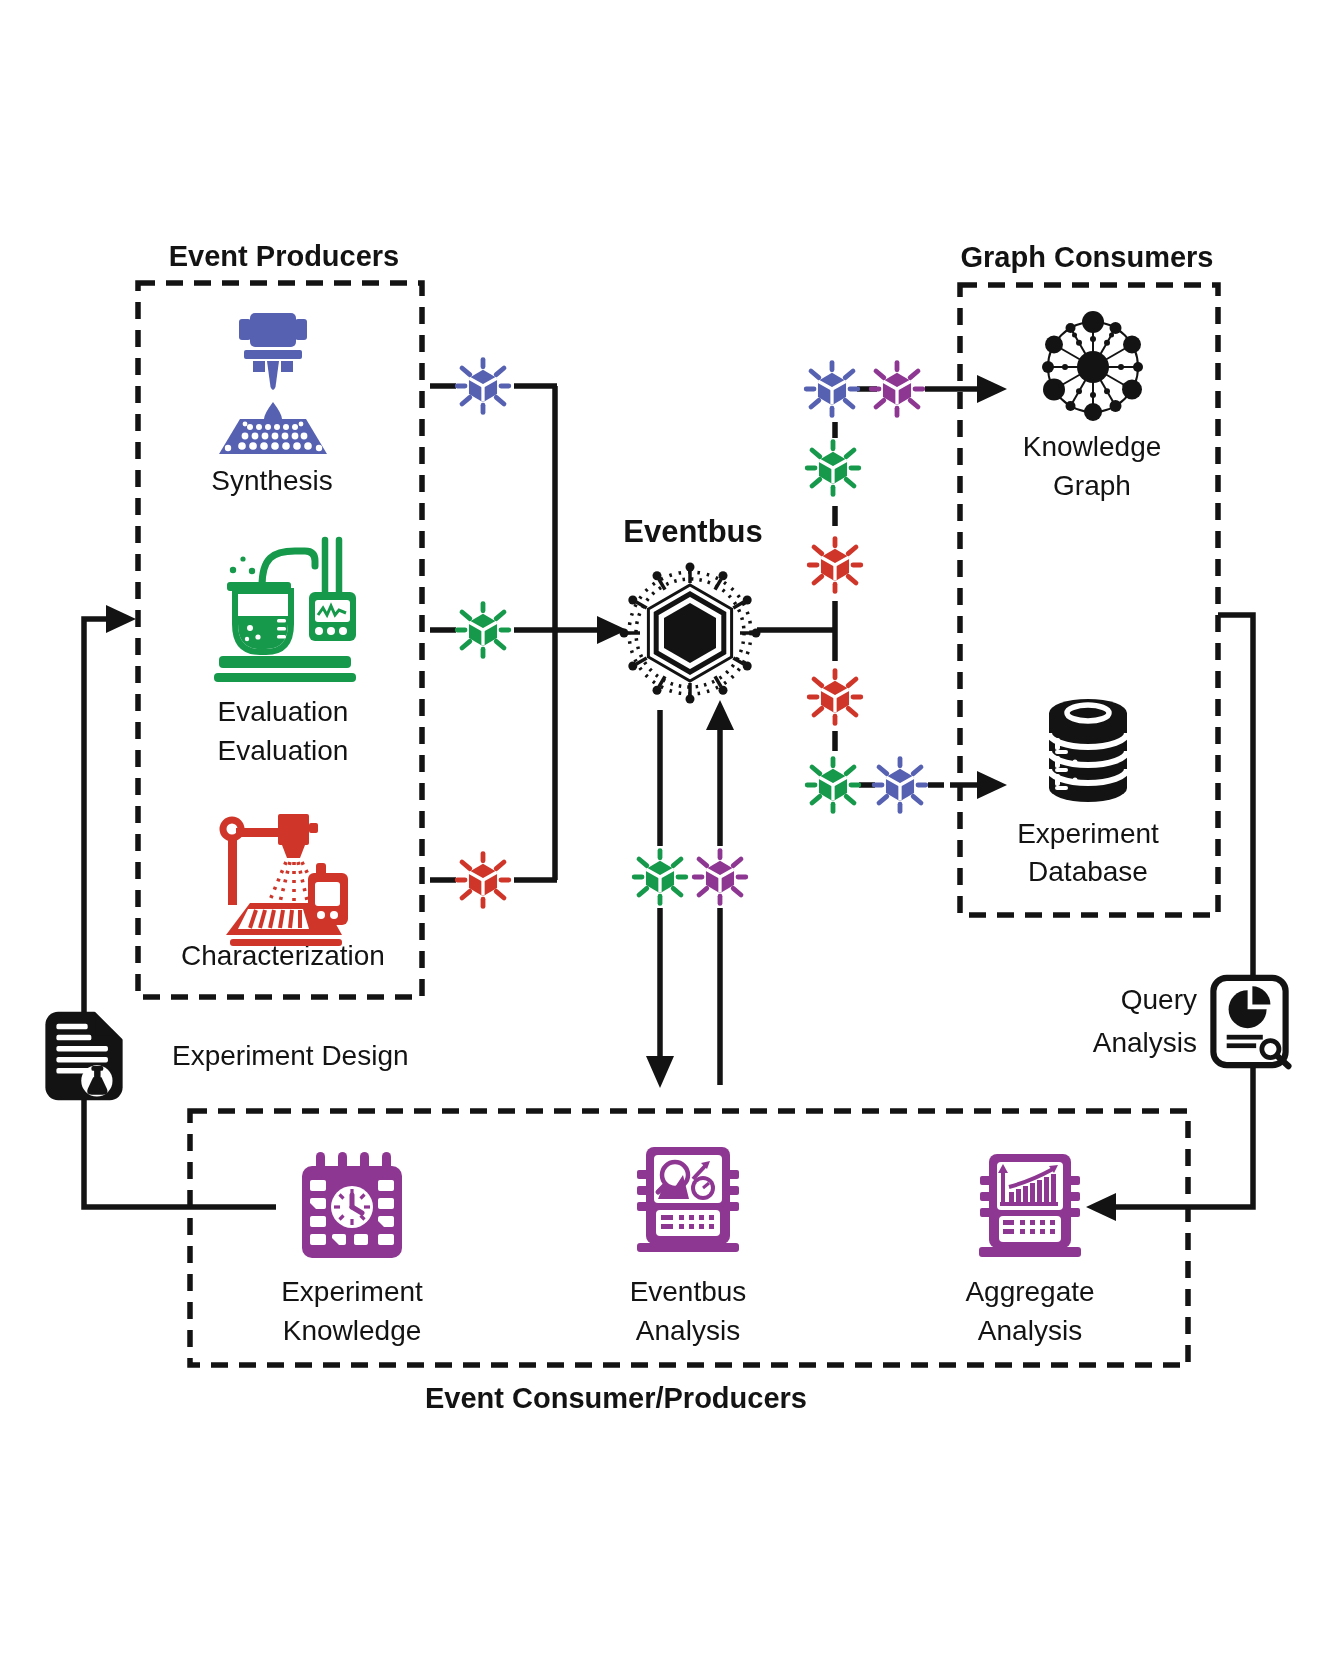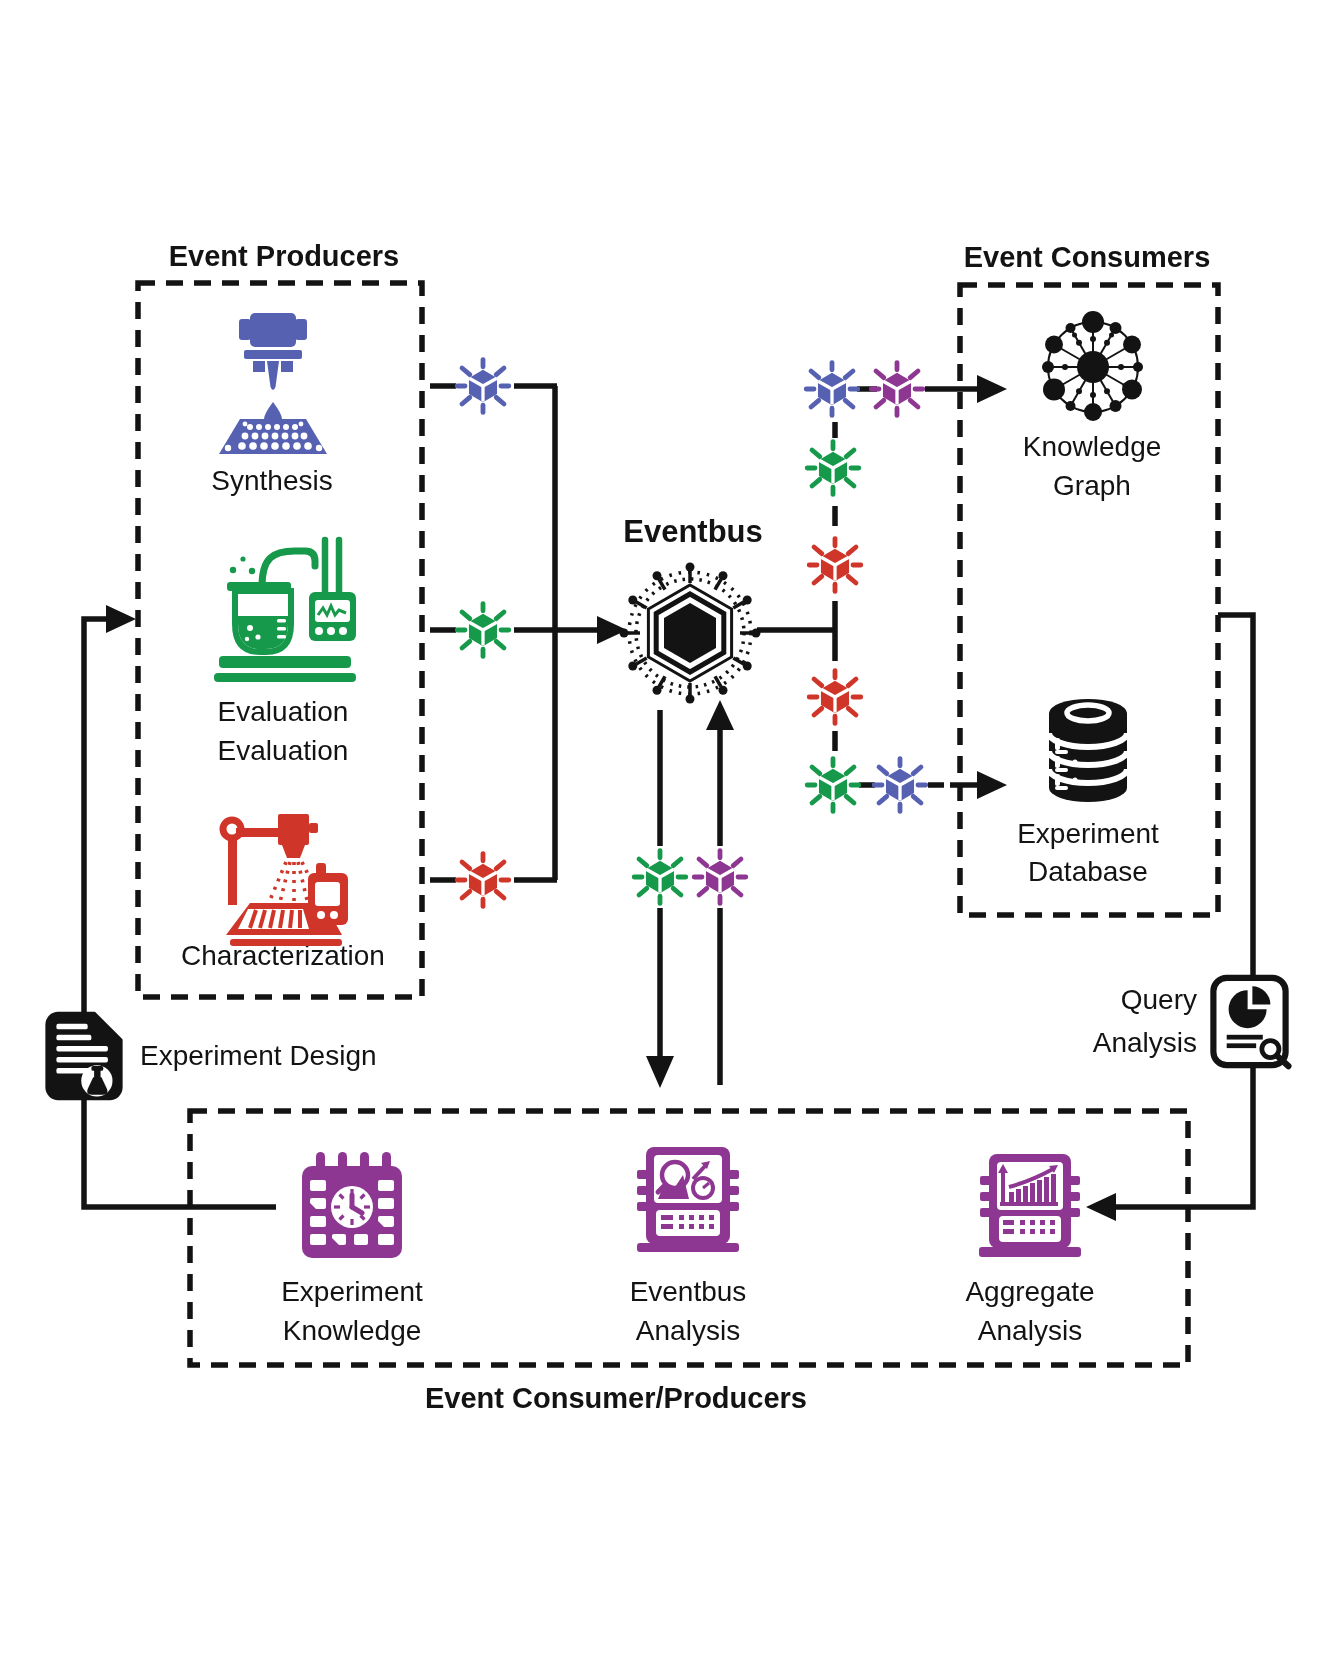--- a/index.html
+++ b/index.html
@@ -3,21 +3,21 @@
 <meta charset="utf-8">
 <style>
   html,body{margin:0;padding:0;background:#fff;}
   .stage{position:relative;width:1312px;height:1670px;background:#fff;overflow:hidden;
          font-family:"Liberation Sans",sans-serif;color:#131313;}
   .abs{position:absolute;}
   svg{display:block;overflow:visible;}
   .lbl{position:absolute;font-size:28px;line-height:1;white-space:nowrap;
        transform:translate(-50%,-50%);color:#131313;}
   .ttl{font-weight:700;font-size:29px;}
-  .lbl.left{transform:translate(0,-50%);}
+  .lbl.left{transform:translate(0,-50%);margin-left:32px;}
   .lbl.right{transform:translate(-100%,-50%);}
   .c-blue{color:var(--c-blue,#5661b2);}
   .c-green{color:var(--c-green,#16994a);}
   .c-red{color:var(--c-red,#cf3629);}
   .c-purple{color:var(--c-purple,#8e3792);}
   .ink{color:var(--c-ink,#131313);}
   .cube{position:absolute;width:60px;height:60px;}
 </style>
 </head>
 <body>
@@ -76,21 +76,21 @@
       <polygon points="136,619 106,605 106,633"></polygon>
       <polygon points="1007,389 977,375 977,403"></polygon>
       <polygon points="1007,785 977,771 977,799"></polygon>
       <polygon points="660,1088 646,1056 674,1056"></polygon>
       <polygon points="720,700 706,730 734,730"></polygon>
       <polygon points="1086,1207 1116,1193 1116,1221"></polygon>
     </g>
   </svg>
 
   <div class="lbl ttl" style="left:284px;top:256px">Event Producers</div>
-  <div class="lbl ttl" style="left:1087px;top:257px">Event Consumers</div>
+  <div class="lbl ttl" style="left:1087px;top:257px">Graph Consumers</div>
   <div class="lbl ttl" style="left:693px;top:531px;font-size:31px">Eventbus</div>
   <div class="lbl ttl" style="left:616px;top:1398px">Event Consumer/Producers</div>
 
   <div class="lbl" style="left:272px;top:481px">Synthesis</div>
   <div class="lbl" style="left:283px;top:712px">Evaluation</div>
   <div class="lbl" style="left:283px;top:751px">Evaluation</div>
   <div class="lbl" style="left:283px;top:956px">Characterization</div>
 
   <div class="lbl" style="left:1092px;top:447px">Knowledge</div>
   <div class="lbl" style="left:1092px;top:486px">Graph</div>

